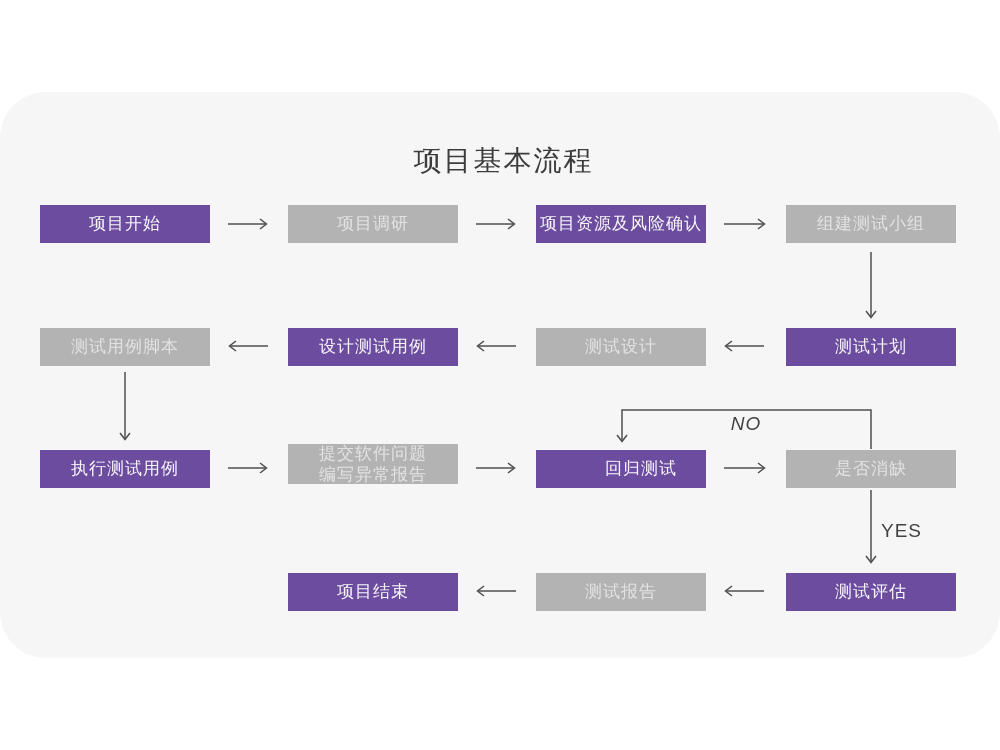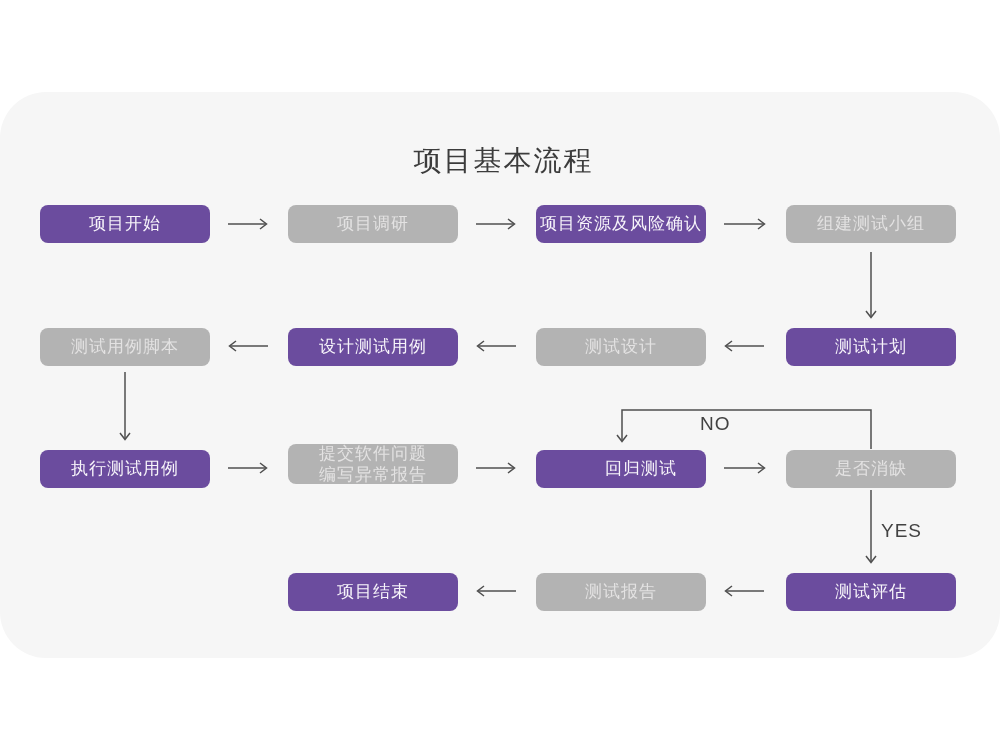--- a/index.html
+++ b/index.html
@@ -19,21 +19,21 @@
   }
 
   .title{
     position:absolute;left:0;top:142px;width:1000px;
     text-align:center;font-size:28px;letter-spacing:2px;color:var(--ink);
     font-weight:500;
     padding-left:7px;
   }
 
   .node{
-    position:absolute;width:170px;height:38px;border-radius:8px;
+    position:absolute;width:170px;height:38px;border-radius:0;
     display:flex;align-items:center;justify-content:center;
     font-size:17px;letter-spacing:1px;text-align:center;
     white-space:pre-line;line-height:1.25;
   }
   .node[data-variant="purple"]{background:var(--purple);color:#f7f4fa;}
   .node[data-variant="gray"]{background:var(--gray);color:#e3e2e2;}
 
   
   .p1 {left:40px; top:205px;}
   .p2 {left:288px;top:205px;}
@@ -49,21 +49,21 @@
   .p12{left:786px;top:450px;}
   .p13{left:786px;top:573px;}
   .p14{left:536px;top:573px;}
   .p15{left:288px;top:573px;}
 
   .connectors{position:absolute;left:0;top:0;width:1000px;height:750px;pointer-events:none;}
 
   .edge-label{
     position:absolute;font-size:19px;color:#424242;letter-spacing:1px;
   }
-  .edge-label.no{left:700px;top:413px;width:92px;}
+  .edge-label.no{left:700px;top:413px;width:92px;text-align:center;font-style:italic;}
   .edge-label.yes{left:881px;top:520px;}
 </style>
 </head>
 <body>
 
 <div class="card"></div>
 
 <div class="title">项目基本流程</div>
 
 <div class="node p1" data-variant="purple">项目开始</div>

